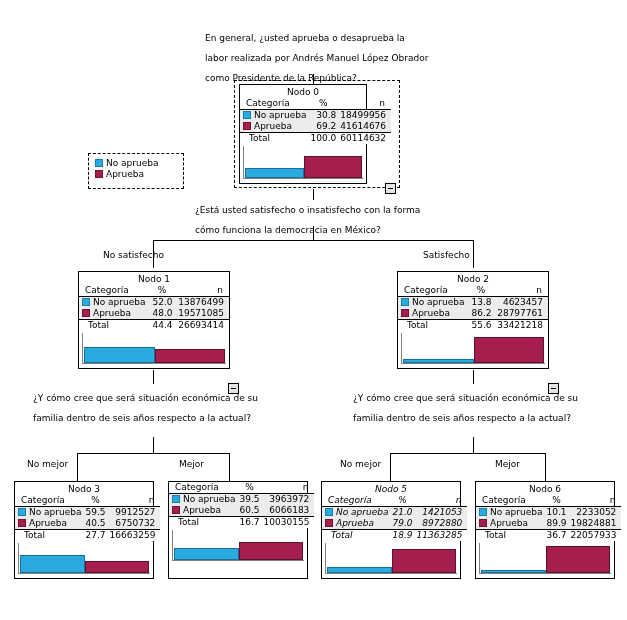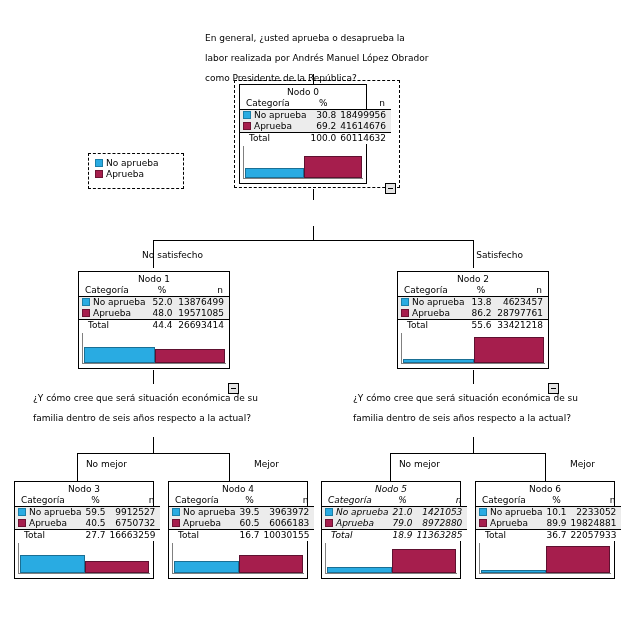--- a/index.html
+++ b/index.html
@@ -29,21 +29,21 @@
     line-height: 20px;
     font-size: 9px;
     color: #000;
     white-space: pre-line;
   }
 
   
   .edge-label {
     position: absolute;
     font-size: 9px;
-    text-align: right;
+    text-align: left;
     color: #000;
     white-space: nowrap;
   }
 
   
   .vline {
     position: absolute;
     width: 0;
     border-left: 1px solid #000;
   }
@@ -223,20 +223,21 @@
     <div class="legend-row">
       <span class="swatch sw-blue"></span><span>No aprueba</span>
     </div>
     <div class="legend-row">
       <span class="swatch sw-red"></span><span>Aprueba</span>
     </div>
   </div>
 
   <div class="vline" style="left:313px; top:189px; height:11px;"></div>
 
+  <div class="question" style="left:195px; top:200px; width:240px;">¿Está usted satisfecho o insatisfecho con la forma cómo funciona la democracia en México?</div>
 
   <div class="vline" style="left:313px; top:226px; height:14px;"></div>
 
   <div class="hline" style="left:153px; top:240px; width:320px;"></div>
   <div class="vline" style="left:153px; top:240px; height:28px;"></div>
   <div class="vline" style="left:473px; top:240px; height:28px;"></div>
 
   <div class="edge-label" style="left:103px; top:250px; width:100px;">No satisfecho</div>
   <div class="edge-label" style="left:423px; top:250px; width:100px;">Satisfecho</div>
 
@@ -372,21 +373,20 @@
     </table>
     <div class="chartarea" style="height:31px;">
       <div class="bars">
         <div class="bar bar-blue" style="width:50%; height:60%;"></div>
         <div class="bar bar-red" style="width:50%; height:41%;"></div>
       </div>
     </div>
   </div>
 
   <div class="node" style="left:168px; top:481px; width:140px; height:98px;">
-    <div class="node-title">Nodo 4</div>
     <table class="node-table">
       <thead>
         <tr>
           <th class="c-cat">Categoría</th>
           <th class="c-pct">%</th>
           <th class="c-n">n</th>
         </tr>
       </thead>
       <tbody>
         <tr class="row-shade">

